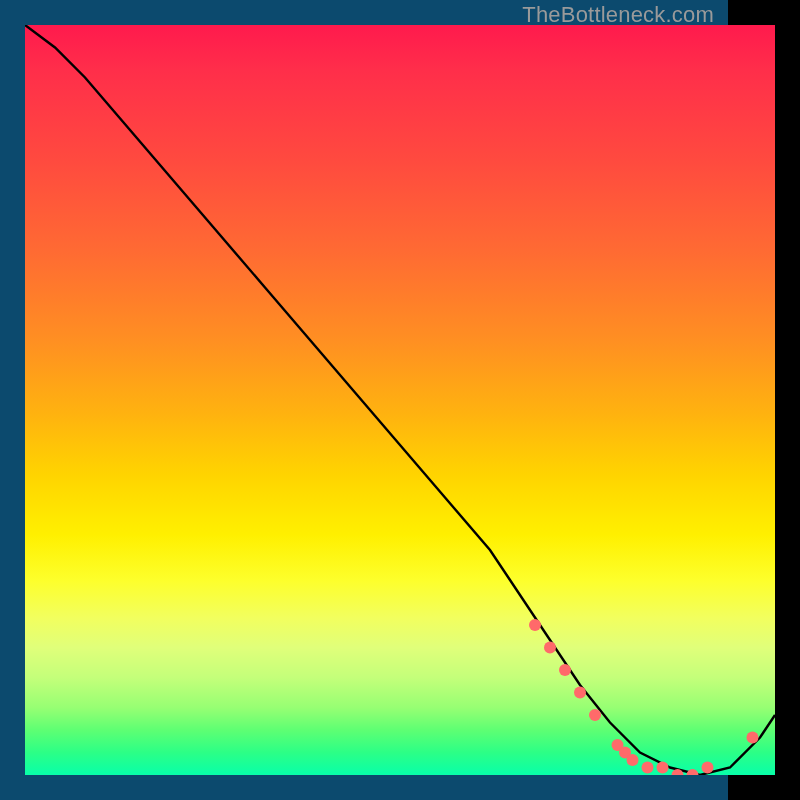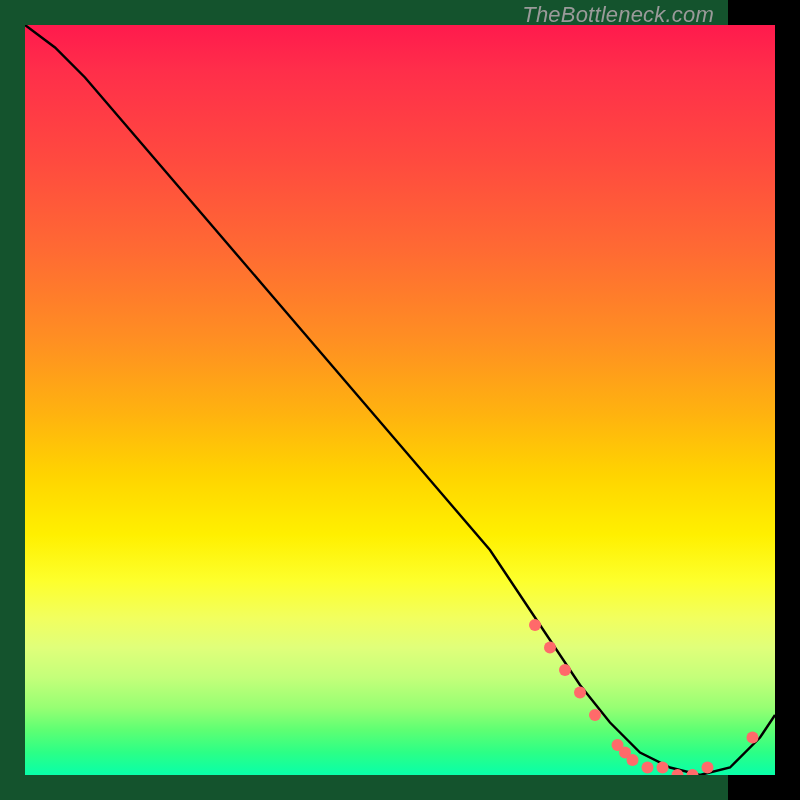--- a/index.html
+++ b/index.html
@@ -8,22 +8,21 @@
     width: 800px;
     height: 800px;
     background: #000;
     overflow: hidden;
     font-family: Arial, Helvetica, sans-serif;
   }
   .stage {
     position: relative;
     width: 728px;
     height: 800px;
-    background: #14532d;
-    font-style: italic;
+    background: #0c4a6e;
   }
   .plot {
     position: absolute;
     left: 25px;
     top: 25px;
     width: 750px;
     height: 750px;
     overflow: hidden;
   }
   .gradient {

